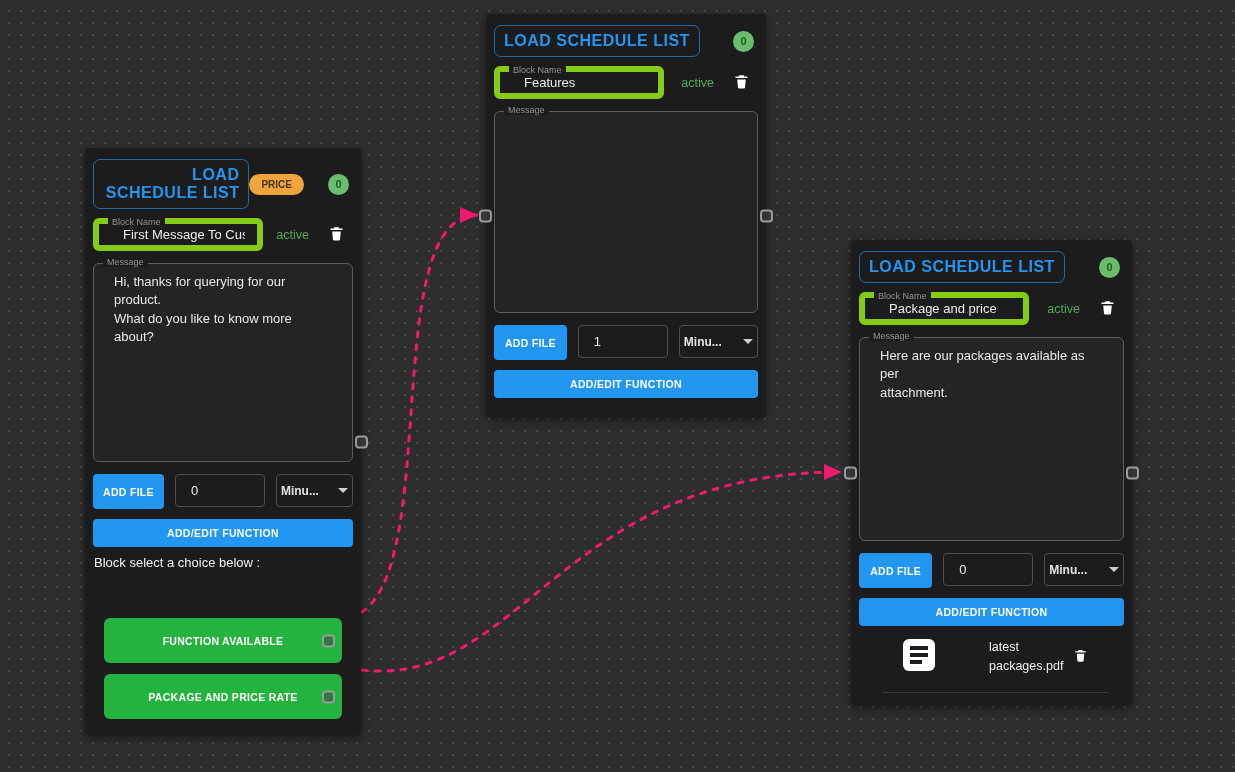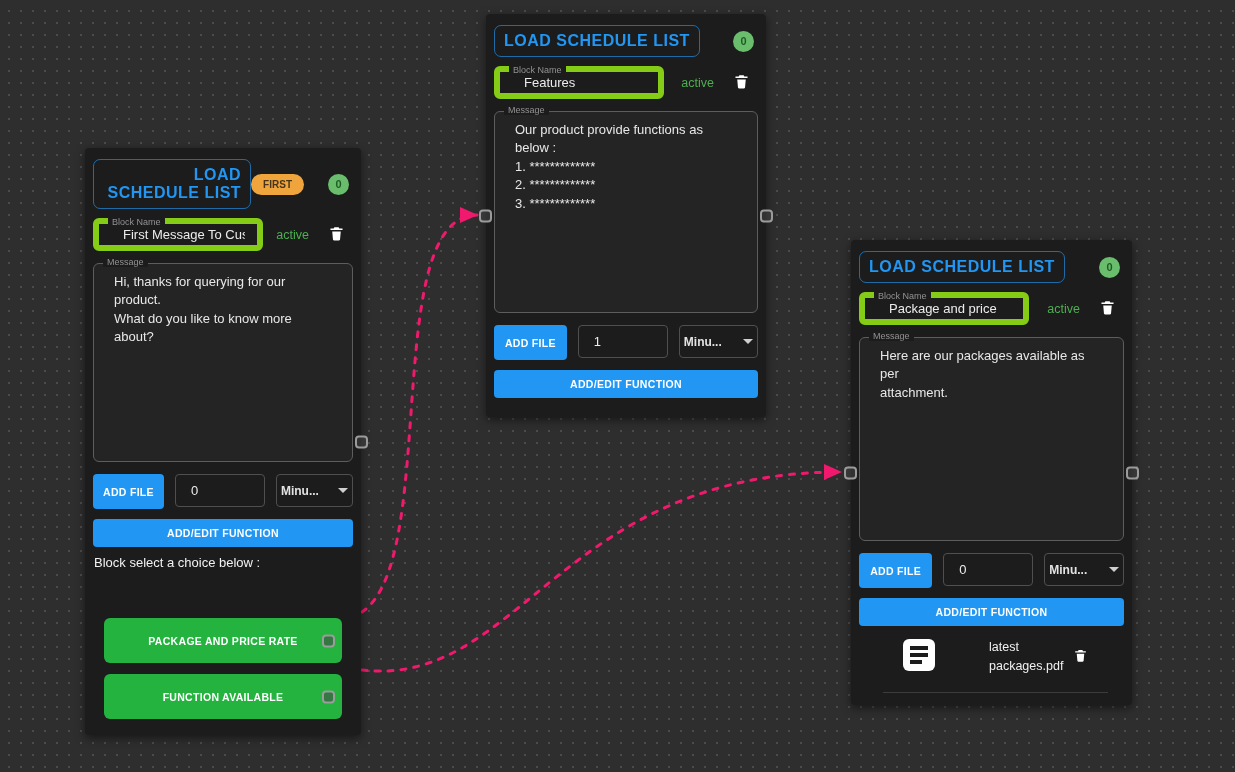--- a/index.html
+++ b/index.html
@@ -120,21 +120,21 @@
     </marker>
   </defs>
   <path class="edge" d="M362,612 C440,560 380,215 477,215" marker-end="url(#arrow)"></path>
   <path class="edge" d="M362,670 C520,688 560,472 841,472" marker-end="url(#arrow)"></path>
 </svg>
 
 <div class="node" style="left:85px; top:148px; width:276px; height:587px;">
   <div class="node-header">
     <button class="btn-outline-blue">LOAD SCHEDULE LIST</button>
     <div class="hdr-right">
-      <span class="badge-first">FIRST</span>
+      <span class="badge-first">PRICE</span>
       <span class="badge-count">0</span>
     </div>
   </div>
   <div class="block-row">
     <div class="outlined name-box">
       <span class="outlined-label">Block Name</span>
       <input type="text" value="First Message To Customer" style="">
     </div>
     <span class="status">active</span>
     <button class="icon-btn">
@@ -155,25 +155,25 @@
     <input class="delay-input" type="text" value="0" style="">
     <div class="delay-select">
       <span>Minu...</span>
       <span class="caret"></span>
     </div>
   </div>
   <button class="btn-blue add-edit">ADD/EDIT FUNCTION</button>
   <div class="prompt">Block select a choice below :</div>
   <div class="choices">
     <button class="choice-btn">
+      <span>FUNCTION AVAILABLE</span>
+      <span class="handle choice-handle"></span>
+    </button>
+    <button class="choice-btn">
       <span>PACKAGE AND PRICE RATE</span>
-      <span class="handle choice-handle"></span>
-    </button>
-    <button class="choice-btn">
-      <span>FUNCTION AVAILABLE</span>
       <span class="handle choice-handle"></span>
     </button>
   </div>
   <span class="handle right"></span>
 </div>
 
 <div class="node" style="left:486px; top:14px; width:280px; height:403px;">
   <div class="node-header">
     <button class="btn-outline-blue">LOAD SCHEDULE LIST</button>
     <div class="hdr-right">
@@ -189,24 +189,20 @@
     <button class="icon-btn">
       <span>
         <svg viewBox="0 0 24 24" width="17" height="19" fill="#fff">
           <path d="M9 3h6l1 2h4.5v2h-17V5H8l1-2zm-3 6h12l-1 11.4A2 2 0 0 1 15 22H9a2 2 0 0 1-2-1.6L6 9z"></path>
         </svg>
       </span>
     </button>
   </div>
   <div class="msg-box" style="height:202px;">
     <span class="outlined-label">Message</span>
-    <div class="msg-text" role="textbox">Our product provide functions as below :
-1. *************
-2. *************
-3. *************</div>
   </div>
   <div class="controls">
     <button class="btn-blue add-file">ADD FILE</button>
     <input class="delay-input" type="text" value="1" style="">
     <div class="delay-select">
       <span>Minu...</span>
       <span class="caret"></span>
     </div>
   </div>
   <button class="btn-blue add-edit">ADD/EDIT FUNCTION</button>

